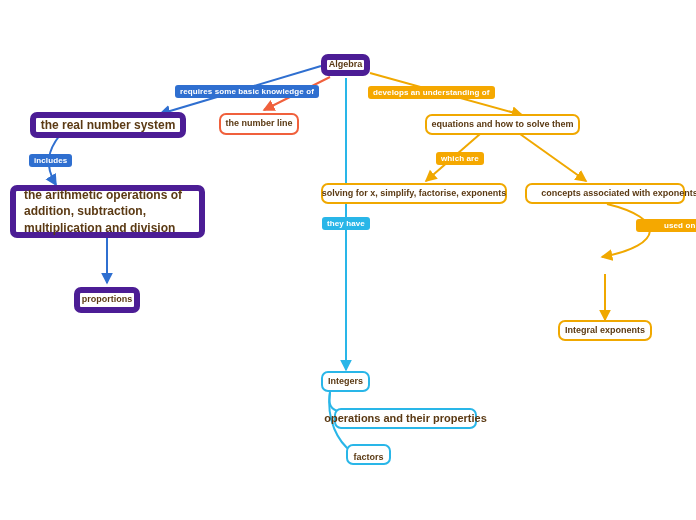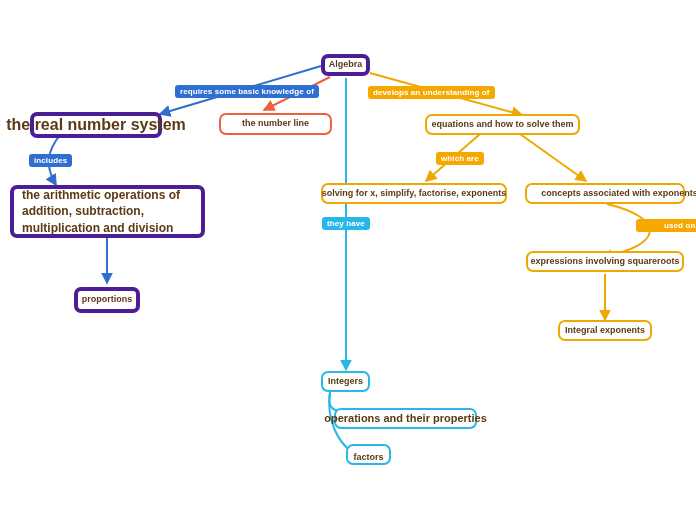--- a/index.html
+++ b/index.html
@@ -38,21 +38,21 @@
     text-align: center;
     line-height: 1.25;
     white-space: nowrap;
   }
   .node.multi {
     white-space: normal;
     justify-content: flex-start;
     text-align: left;
     line-height: 1.35;
   }
-  .node.blue   { border: 4px solid #4c1d95; justify-content: center; }
+  .node.blue   { border: 6px solid #4c1d95; justify-content: center; }
   .node.red    { border: 2px solid #f0603c; }
   .node.orange { border: 2px solid #f0a800; }
   .node.cyan   { border: 2px solid #29b6e8; }
 
   .label {
     position: absolute;
     box-sizing: border-box;
     border-radius: 3px;
     color: #ffffff;
     font-size: 8px;
@@ -112,25 +112,25 @@
 
     <path d="M 330,392 C 328,404 330,410 341,412" fill="none" stroke="#29b6e8" stroke-width="2"></path>
 
     <path d="M 330,392 C 326,420 338,442 352,452" fill="none" stroke="#29b6e8" stroke-width="2"></path>
   </svg>
 
   <div class="node blue" style="left:321px; top:54px; width:49px; height:22px; font-size:9px;">
     <span>Algebra</span>
   </div>
 
-  <div class="node blue" style="left:30px; top:112px; width:132px; height:26px; font-size:16px;">
+  <div class="node blue" style="left:30px; top:112px; width:156px; height:26px; font-size:12px;">
     <span>the real number system</span>
   </div>
 
-  <div class="node red" style="left:219px; top:113px; width:113px; height:22px; font-size:9px;">
+  <div class="node red" style="left:219px; top:113px; width:80px; height:22px; font-size:9px;">
     <span>the number line</span>
   </div>
 
   <div class="node blue multi" style="left:10px; top:185px; width:195px; height:53px; font-size:12px; padding:5px 8px;">
     <span>the arithmetic operations of addition, subtraction, multiplication and division</span>
   </div>
 
   <div class="node blue" style="left:74px; top:287px; width:66px; height:26px; font-size:9px;">
     <span>proportions</span>
   </div>
@@ -140,23 +140,20 @@
   </div>
 
   <div class="node orange" style="left:321px; top:183px; width:186px; height:21px; font-size:9px;">
     <span>solving for x, simplify, factorise, exponents</span>
   </div>
 
   <div class="node orange" style="left:525px; top:183px; width:160px; height:21px; font-size:9px;padding-left:29px;">
     <span>concepts associated with exponents</span>
   </div>
 
-  <div class="node orange" style="left:526px; top:251px; width:158px; height:21px; font-size:9px;">
-    <span>expressions involving squareroots</span>
-  </div>
 
   <div class="node orange" style="left:558px; top:320px; width:94px; height:21px; font-size:9px;">
     <span>Integral exponents</span>
   </div>
 
   <div class="node cyan" style="left:321px; top:371px; width:49px; height:21px; font-size:9px;">
     <span>Integers</span>
   </div>
 
   <div class="node cyan" style="left:334px; top:408px; width:143px; height:21px; font-size:11px;">

